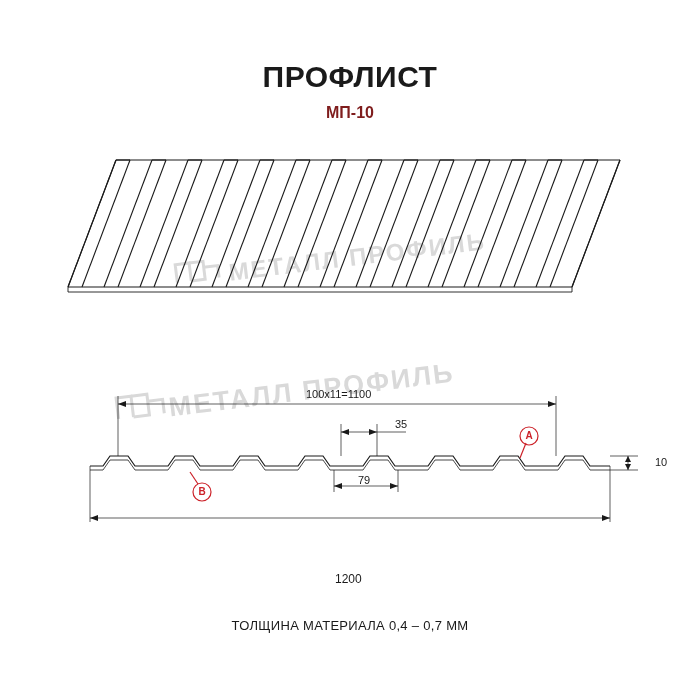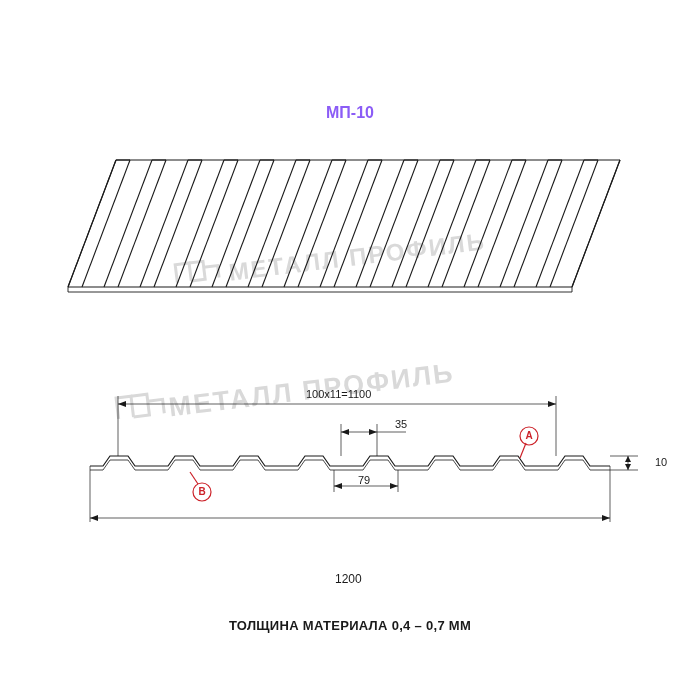--- a/index.html
+++ b/index.html
@@ -32,30 +32,30 @@
     color: #1a1a1a;
   }
   .subtitle {
     position: absolute;
     top: 104px;
     left: 0;
     width: 700px;
     text-align: center;
     font-size: 16px;
     font-weight: bold;
-    color: #8b5cf6;
+    color: #7f1d1d;
   }
   .footnote {
     position: absolute;
     top: 618px;
     left: 0;
     width: 700px;
     text-align: center;
     font-size: 13px;
-    font-weight: bold;
+    font-weight: normal;
     letter-spacing: 0.3px;
     color: #1a1a1a;
   }
   .svg-layer {
     position: absolute;
     top: 0;
     left: 0;
   }
   .wm {
     position: absolute;
@@ -98,20 +98,21 @@
     height: 18px;
     line-height: 18px;
     text-align: center;
   }
 </style>
 </head>
 <body>
 
 <div class="page">
 
+  <div class="title">ПРОФЛИСТ</div>
   <div class="subtitle">МП-10</div>
 
   <svg class="wm-logo" style="top:250px; left:170px;" width="56" height="40" viewBox="0 0 56 40">
     <g transform="rotate(-7 28 20)" fill="none" stroke="#d9d9d9" stroke-width="3">
       <path d="M6 30 L6 12 L20 12 L20 30"></path>
       <path d="M20 12 L34 12 L34 30 L20 30"></path>
       <path d="M34 18 L48 18 L48 30"></path>
     </g>
   </svg>
 

